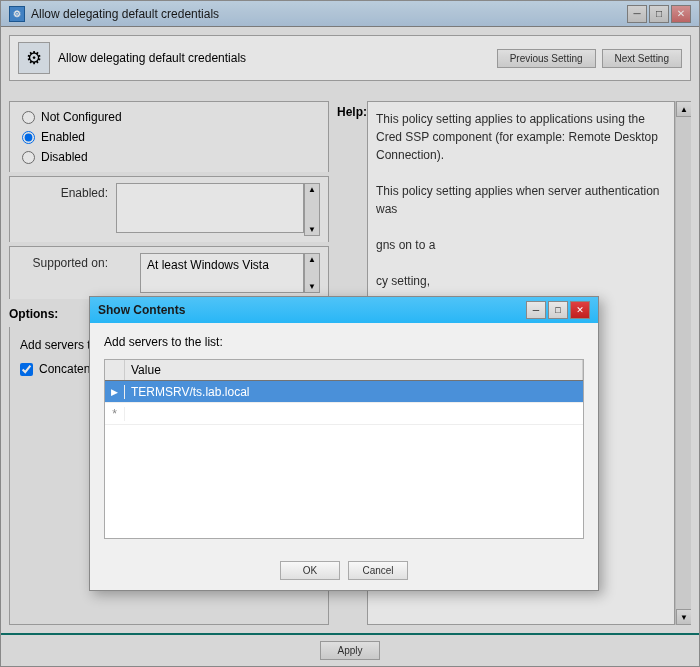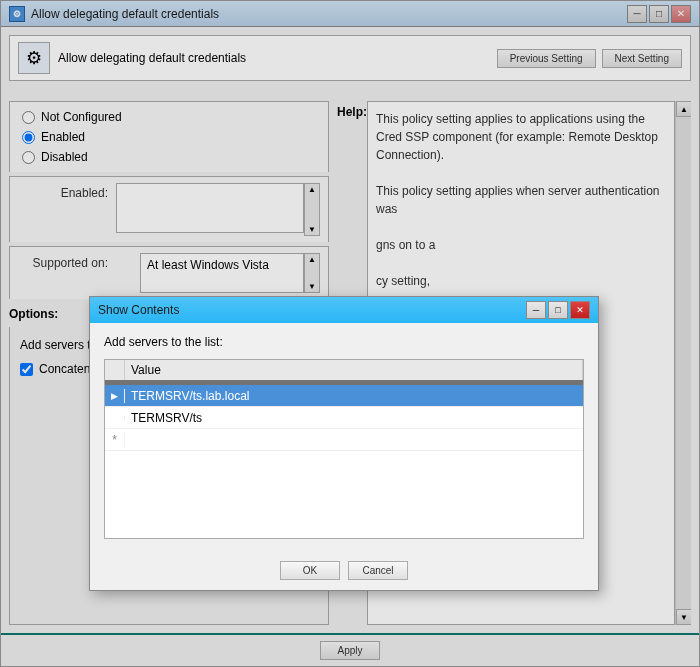--- a/index.html
+++ b/index.html
@@ -323,21 +323,21 @@
       background: linear-gradient(to bottom, #4fc3f7, #29b6f6);
       height: 26px;
       display: flex;
       align-items: center;
       justify-content: space-between;
       padding: 0 8px;
     }
     .dialog-title {
       font-size: 12px;
       color: #1a1a1a;
-      font-weight: normal;
+      font-weight: bold;
     }
     .dialog-controls {
       display: flex;
       gap: 2px;
     }
     .dialog-btn {
       width: 20px;
       height: 18px;
       border: 1px solid #888;
       background: linear-gradient(to bottom, #e8e8e8, #d0d0d0);
@@ -365,21 +365,21 @@
     .table-container {
       border: 1px solid #aaa;
       background: white;
       height: 180px;
       overflow: hidden;
       position: relative;
     }
     .table-header {
       display: flex;
       background: #e8e8e8;
-      border-bottom: 5px solid #737373;
+      border-bottom: 1px solid #737373;
     }
     .table-header-arrow {
       width: 20px;
       flex-shrink: 0;
       border-right: 1px solid #ccc;
       padding: 3px 4px;
     }
     .table-header-cell {
       flex: 1;
       padding: 3px 6px;
@@ -600,24 +600,20 @@
           <div class="table-header">
             <div class="table-header-arrow"></div>
             <div class="table-header-cell">Value</div>
           </div>
 
           <div class="table-row selected">
             <div class="table-row-arrow">▶</div>
             <div class="table-row-cell">TERMSRV/ts.lab.local</div>
           </div>
 
-          <div class="table-row">
-            <div class="table-row-arrow"></div>
-            <div class="table-row-cell">TERMSRV/ts</div>
-          </div>
 
           <div class="table-new-row">
             <div class="table-new-row-star">*</div>
             <input type="text" class="table-new-row-input" style="">
           </div>
 
         </div>
 
       </div>
 

